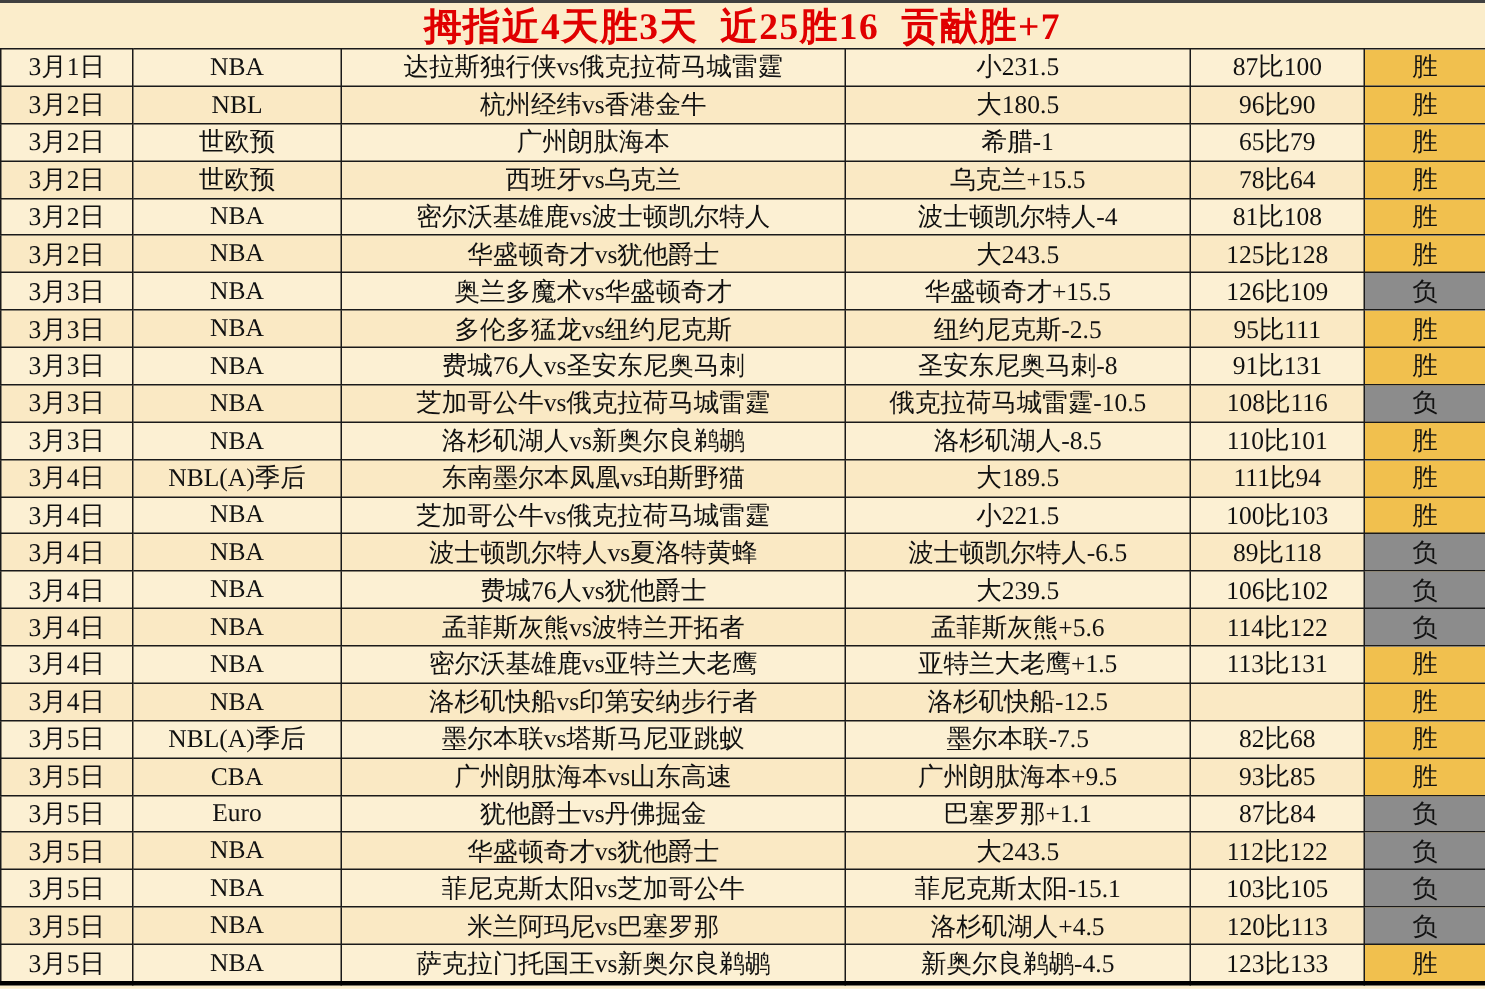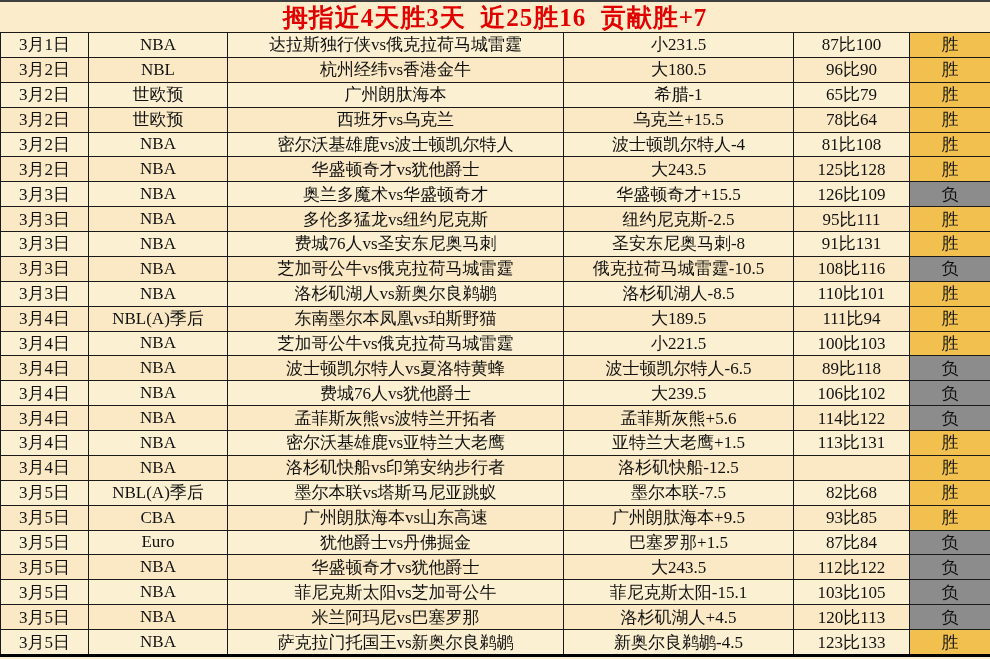--- a/index.html
+++ b/index.html
@@ -225,21 +225,21 @@
           <td>CBA</td>
           <td>广州朗肽海本vs山东高速</td>
           <td>广州朗肽海本+9.5</td>
           <td>93比85</td>
           <td class="win">胜</td>
         </tr>
         <tr class="odd">
           <td>3月5日</td>
           <td>Euro</td>
           <td>犹他爵士vs丹佛掘金</td>
-          <td>巴塞罗那+1.5</td>
+          <td>巴塞罗那+1.1</td>
           <td>87比84</td>
           <td class="loss">负</td>
         </tr>
         <tr class="even">
           <td>3月5日</td>
           <td>NBA</td>
           <td>华盛顿奇才vs犹他爵士</td>
           <td>大243.5</td>
           <td>112比122</td>
           <td class="loss">负</td>

